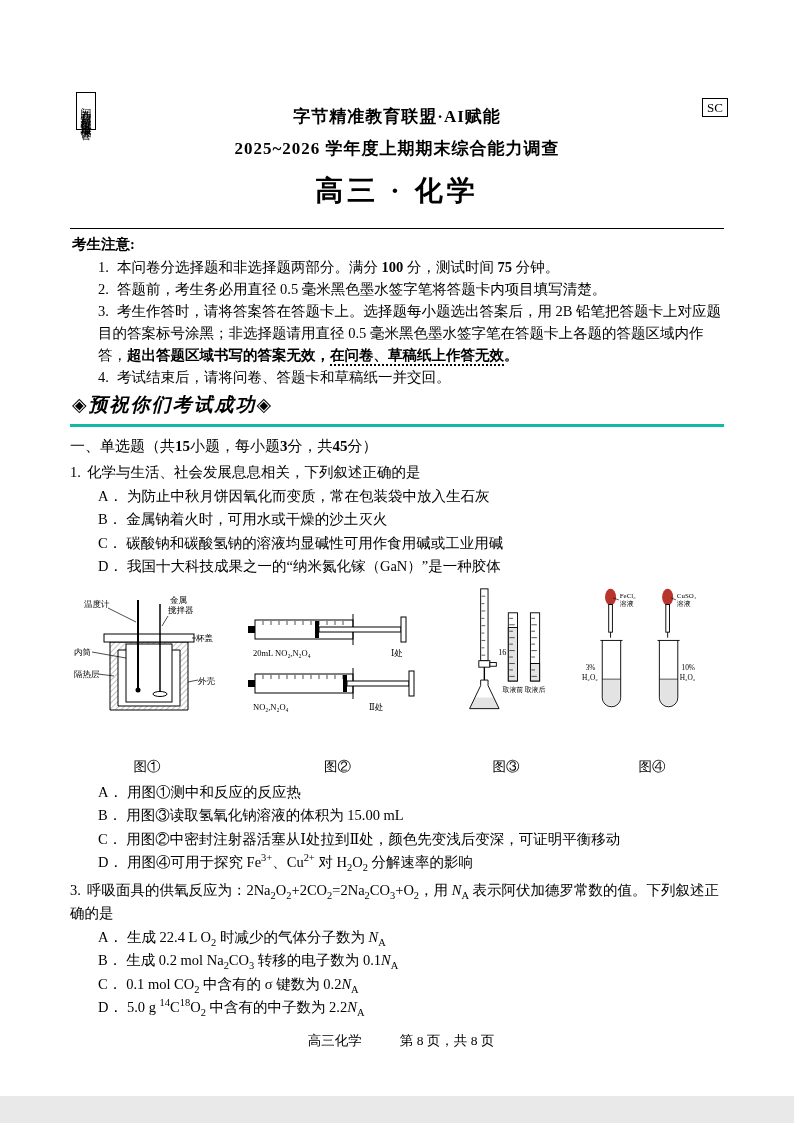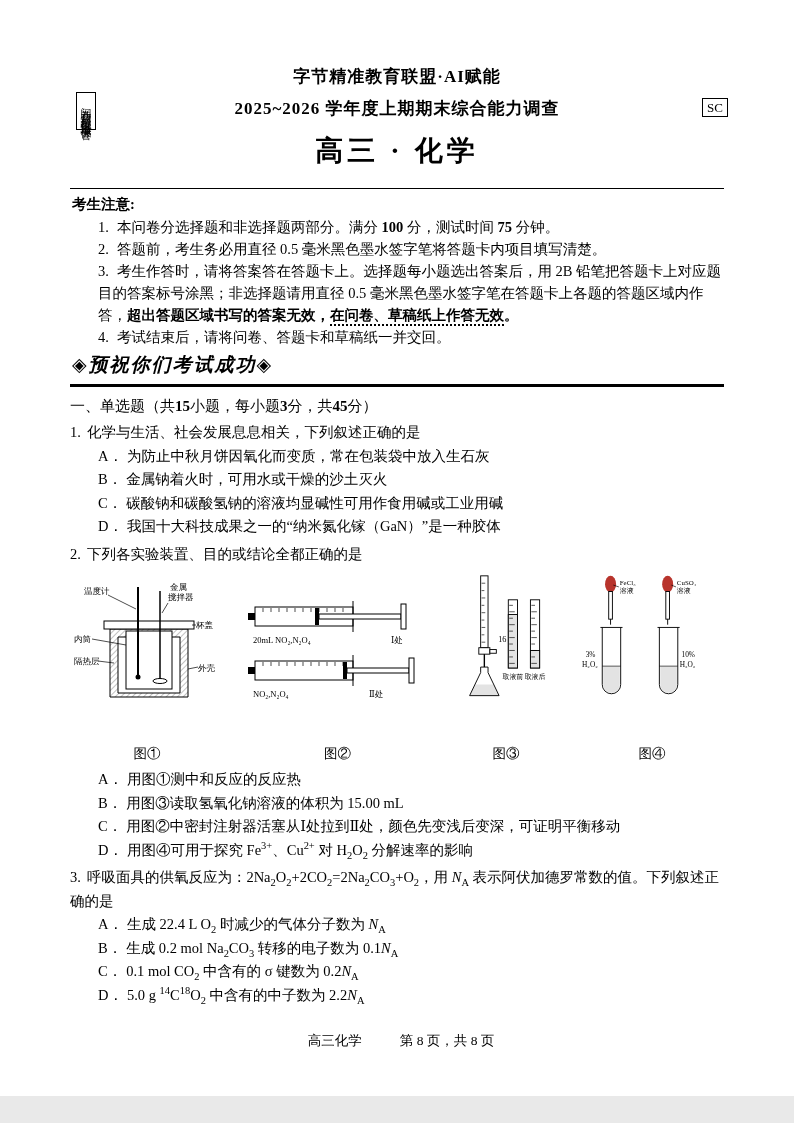--- a/index.html
+++ b/index.html
@@ -10,24 +10,24 @@
   .security-box{
     position:absolute;left:76px;top:92px;border:1.3px solid #000;
     writing-mode:vertical-rl;text-orientation:upright;
     font-size:11px;letter-spacing:2px;padding:6px 3px;line-height:1.1;
   }
   .seal-box{
     position:absolute;right:66px;top:98px;border:1px solid #000;
     font-size:13px;padding:0 4px;line-height:17px;
   }
   .content{margin:0 70px;}
-  .league-title{padding-top:65px;text-align:center;font-size:17px;font-weight:bold;letter-spacing:1px;}
+  .league-title{padding-top:105px;text-align:center;font-size:17px;font-weight:bold;letter-spacing:1px;}
   .exam-title{margin-top:9px;text-align:center;font-size:17px;font-weight:bold;letter-spacing:1px;}
   .subject-title{margin-top:12px;text-align:center;font-size:28px;font-weight:bold;letter-spacing:4px;}
-  .notice{margin-top:18px;border-top:1.5px solid #000;border-bottom:3px solid #000000;padding:5px 2px 3px 2px;}
+  .notice{margin-top:18px;border-top:1.5px solid #000;border-bottom:3px solid #14b8a6;padding:5px 2px 3px 2px;}
   .notice-title{font-weight:bold;font-size:14.5px;line-height:1.5;}
   .notice-item{font-size:14.5px;line-height:1.52;margin-left:26px;}
   .notice-item .num{margin-right:8px;}
   .em-dot{border-bottom:2.5px dotted #000;padding-bottom:1.5px;}
   .wish{
     font-size:19px;font-weight:bold;font-style:italic;
     letter-spacing:2px;margin:4px 0 3px 0;
   }
   .section-heading{margin-top:8px;font-size:15px;line-height:1.5;}
   .question{margin-top:4px;font-size:14.5px;line-height:1.62;}
@@ -101,23 +101,20 @@
             <span>碳酸钠和碳酸氢钠的溶液均显碱性可用作食用碱或工业用碱</span>
           </div>
         <div class="option">
             <span class="opt-label">D．</span>
             <span>我国十大科技成果之一的“纳米氮化镓（GaN）”是一种胶体</span>
           </div>
       </div>
     </div>
 
     <div class="question">
-      <div class="stem">
-        <span class="qnum">2.</span><span>下列各实验装置、目的或结论全都正确的是</span>
-      </div>
 
       <div class="figures">
 
         <div class="fig">
           <svg width="150" height="122" viewBox="0 0 150 122">
             <defs>
               <pattern id="hatch" width="4" height="4" patternUnits="userSpaceOnUse" patternTransform="rotate(45)">
                 <line x1="0" y1="0" x2="0" y2="4" stroke="#999" stroke-width="1.2"></line>
               </pattern>
             </defs>

